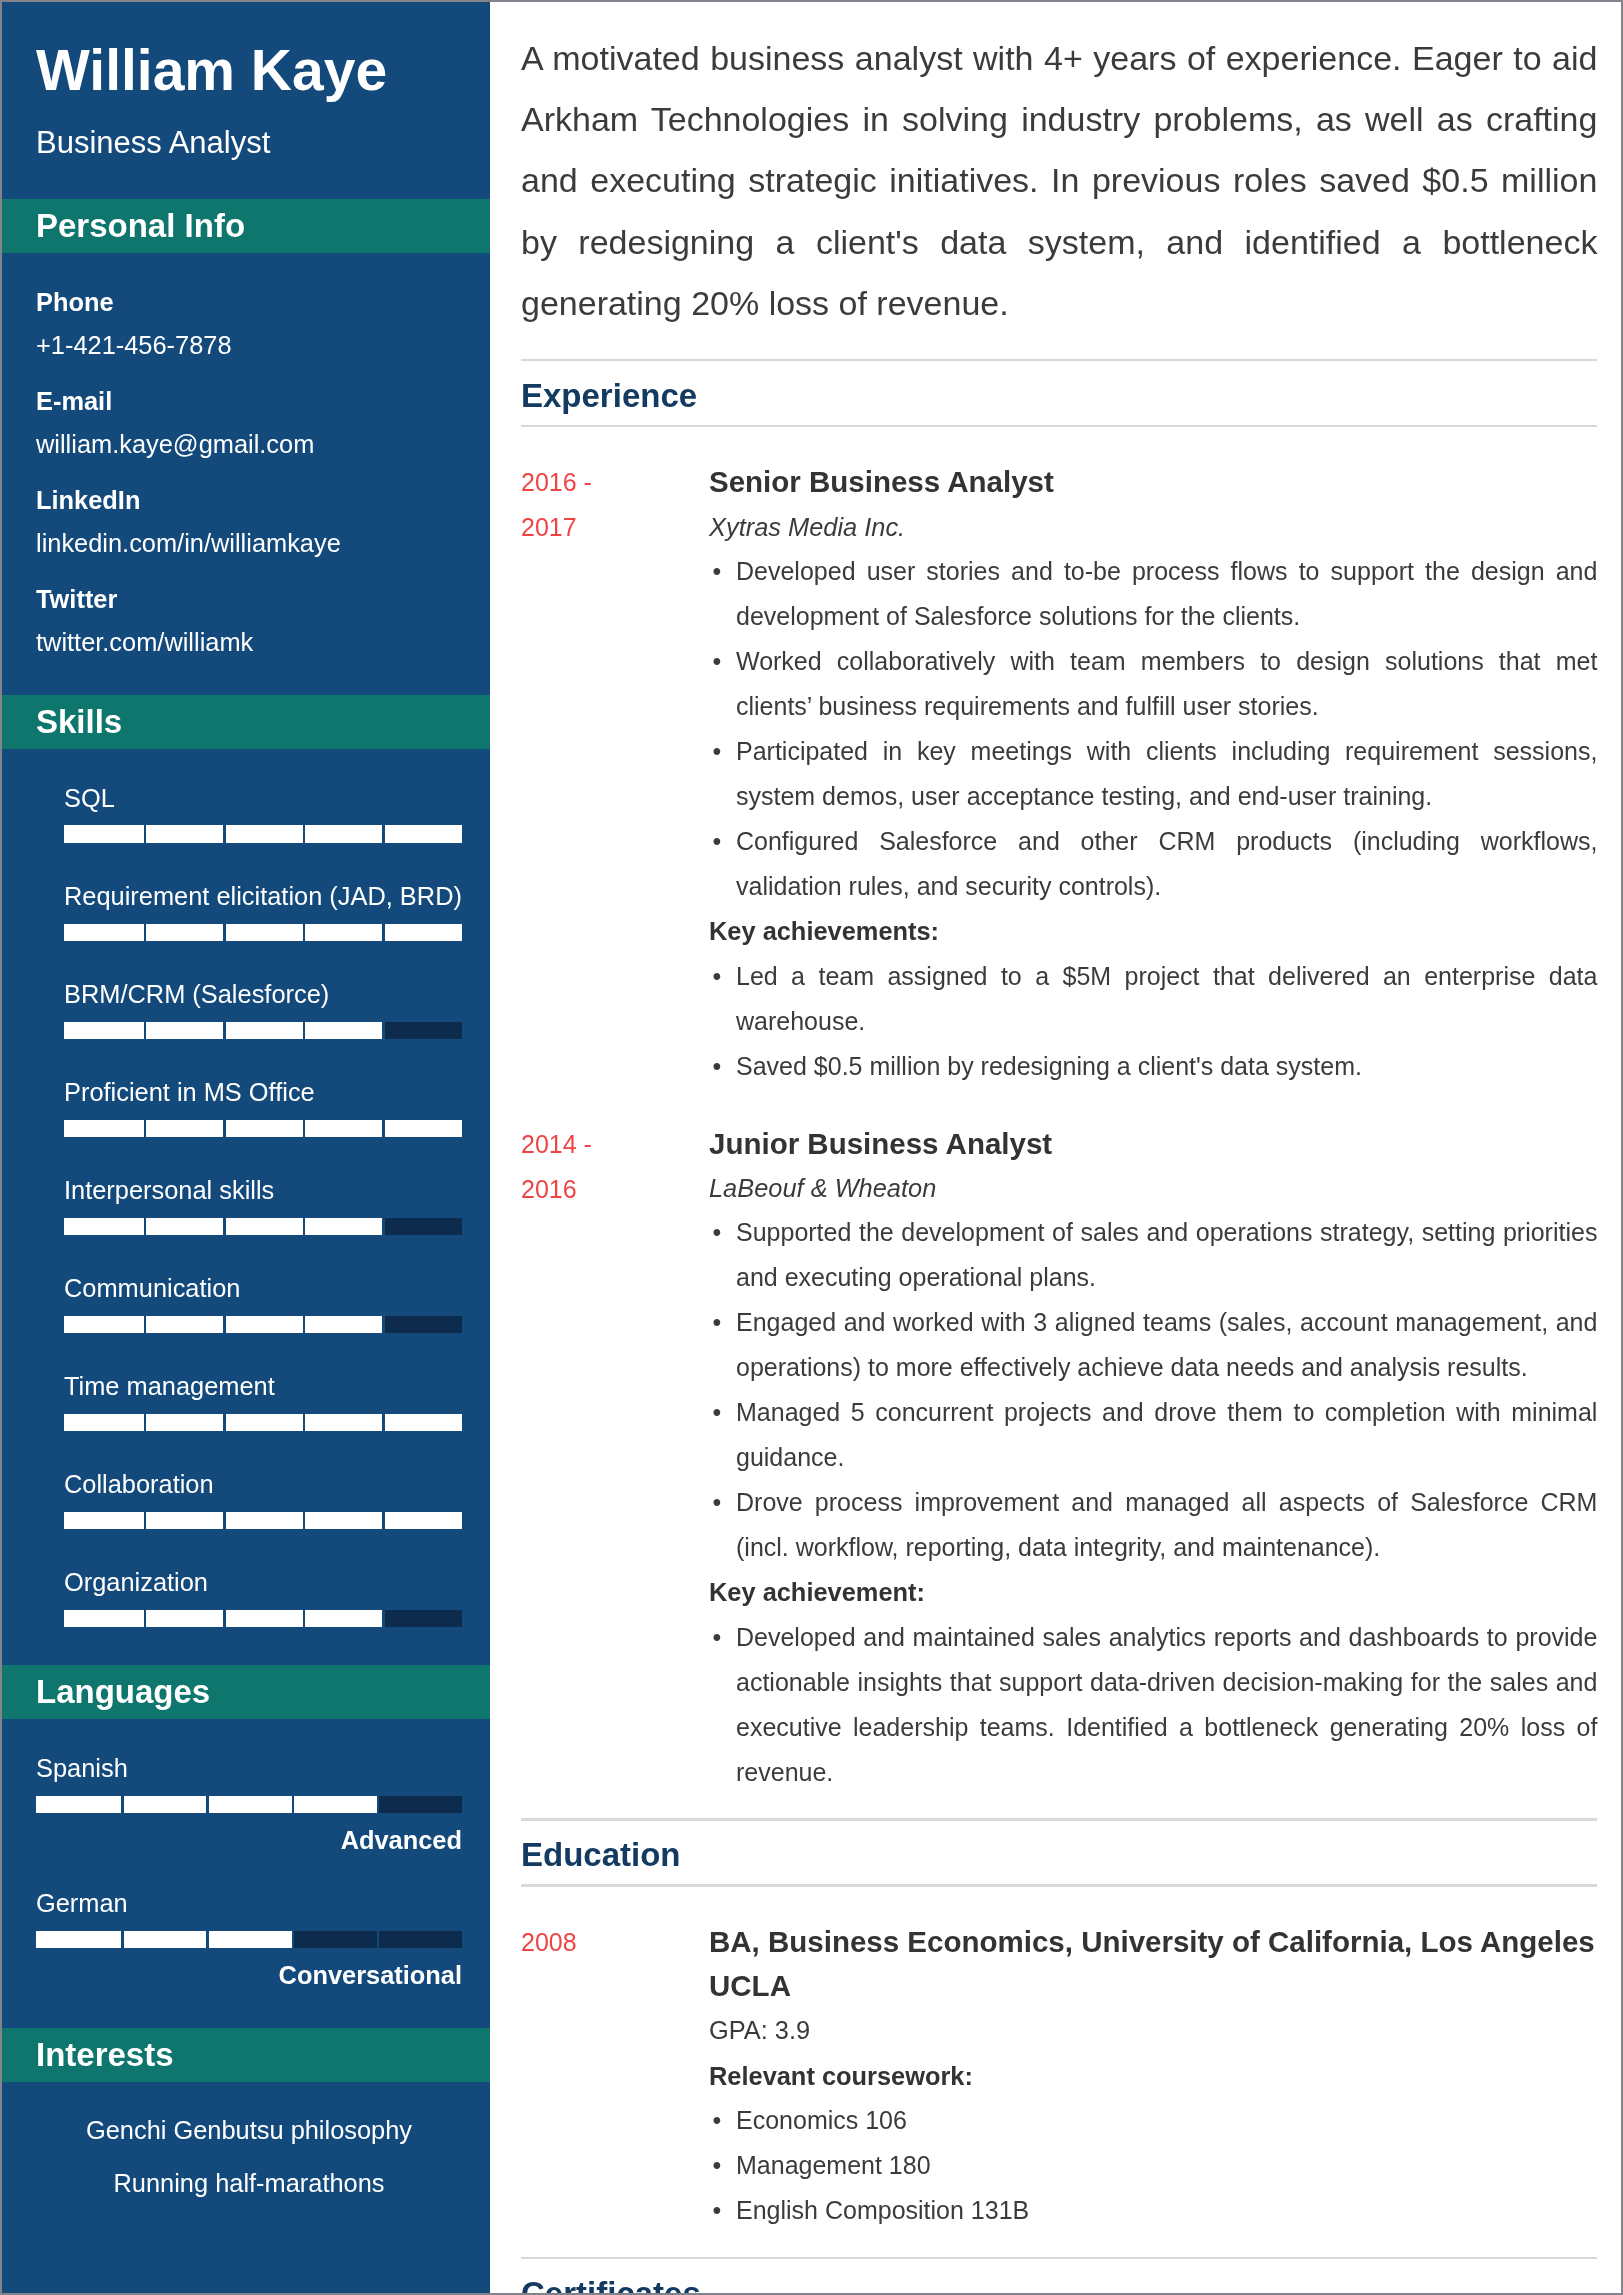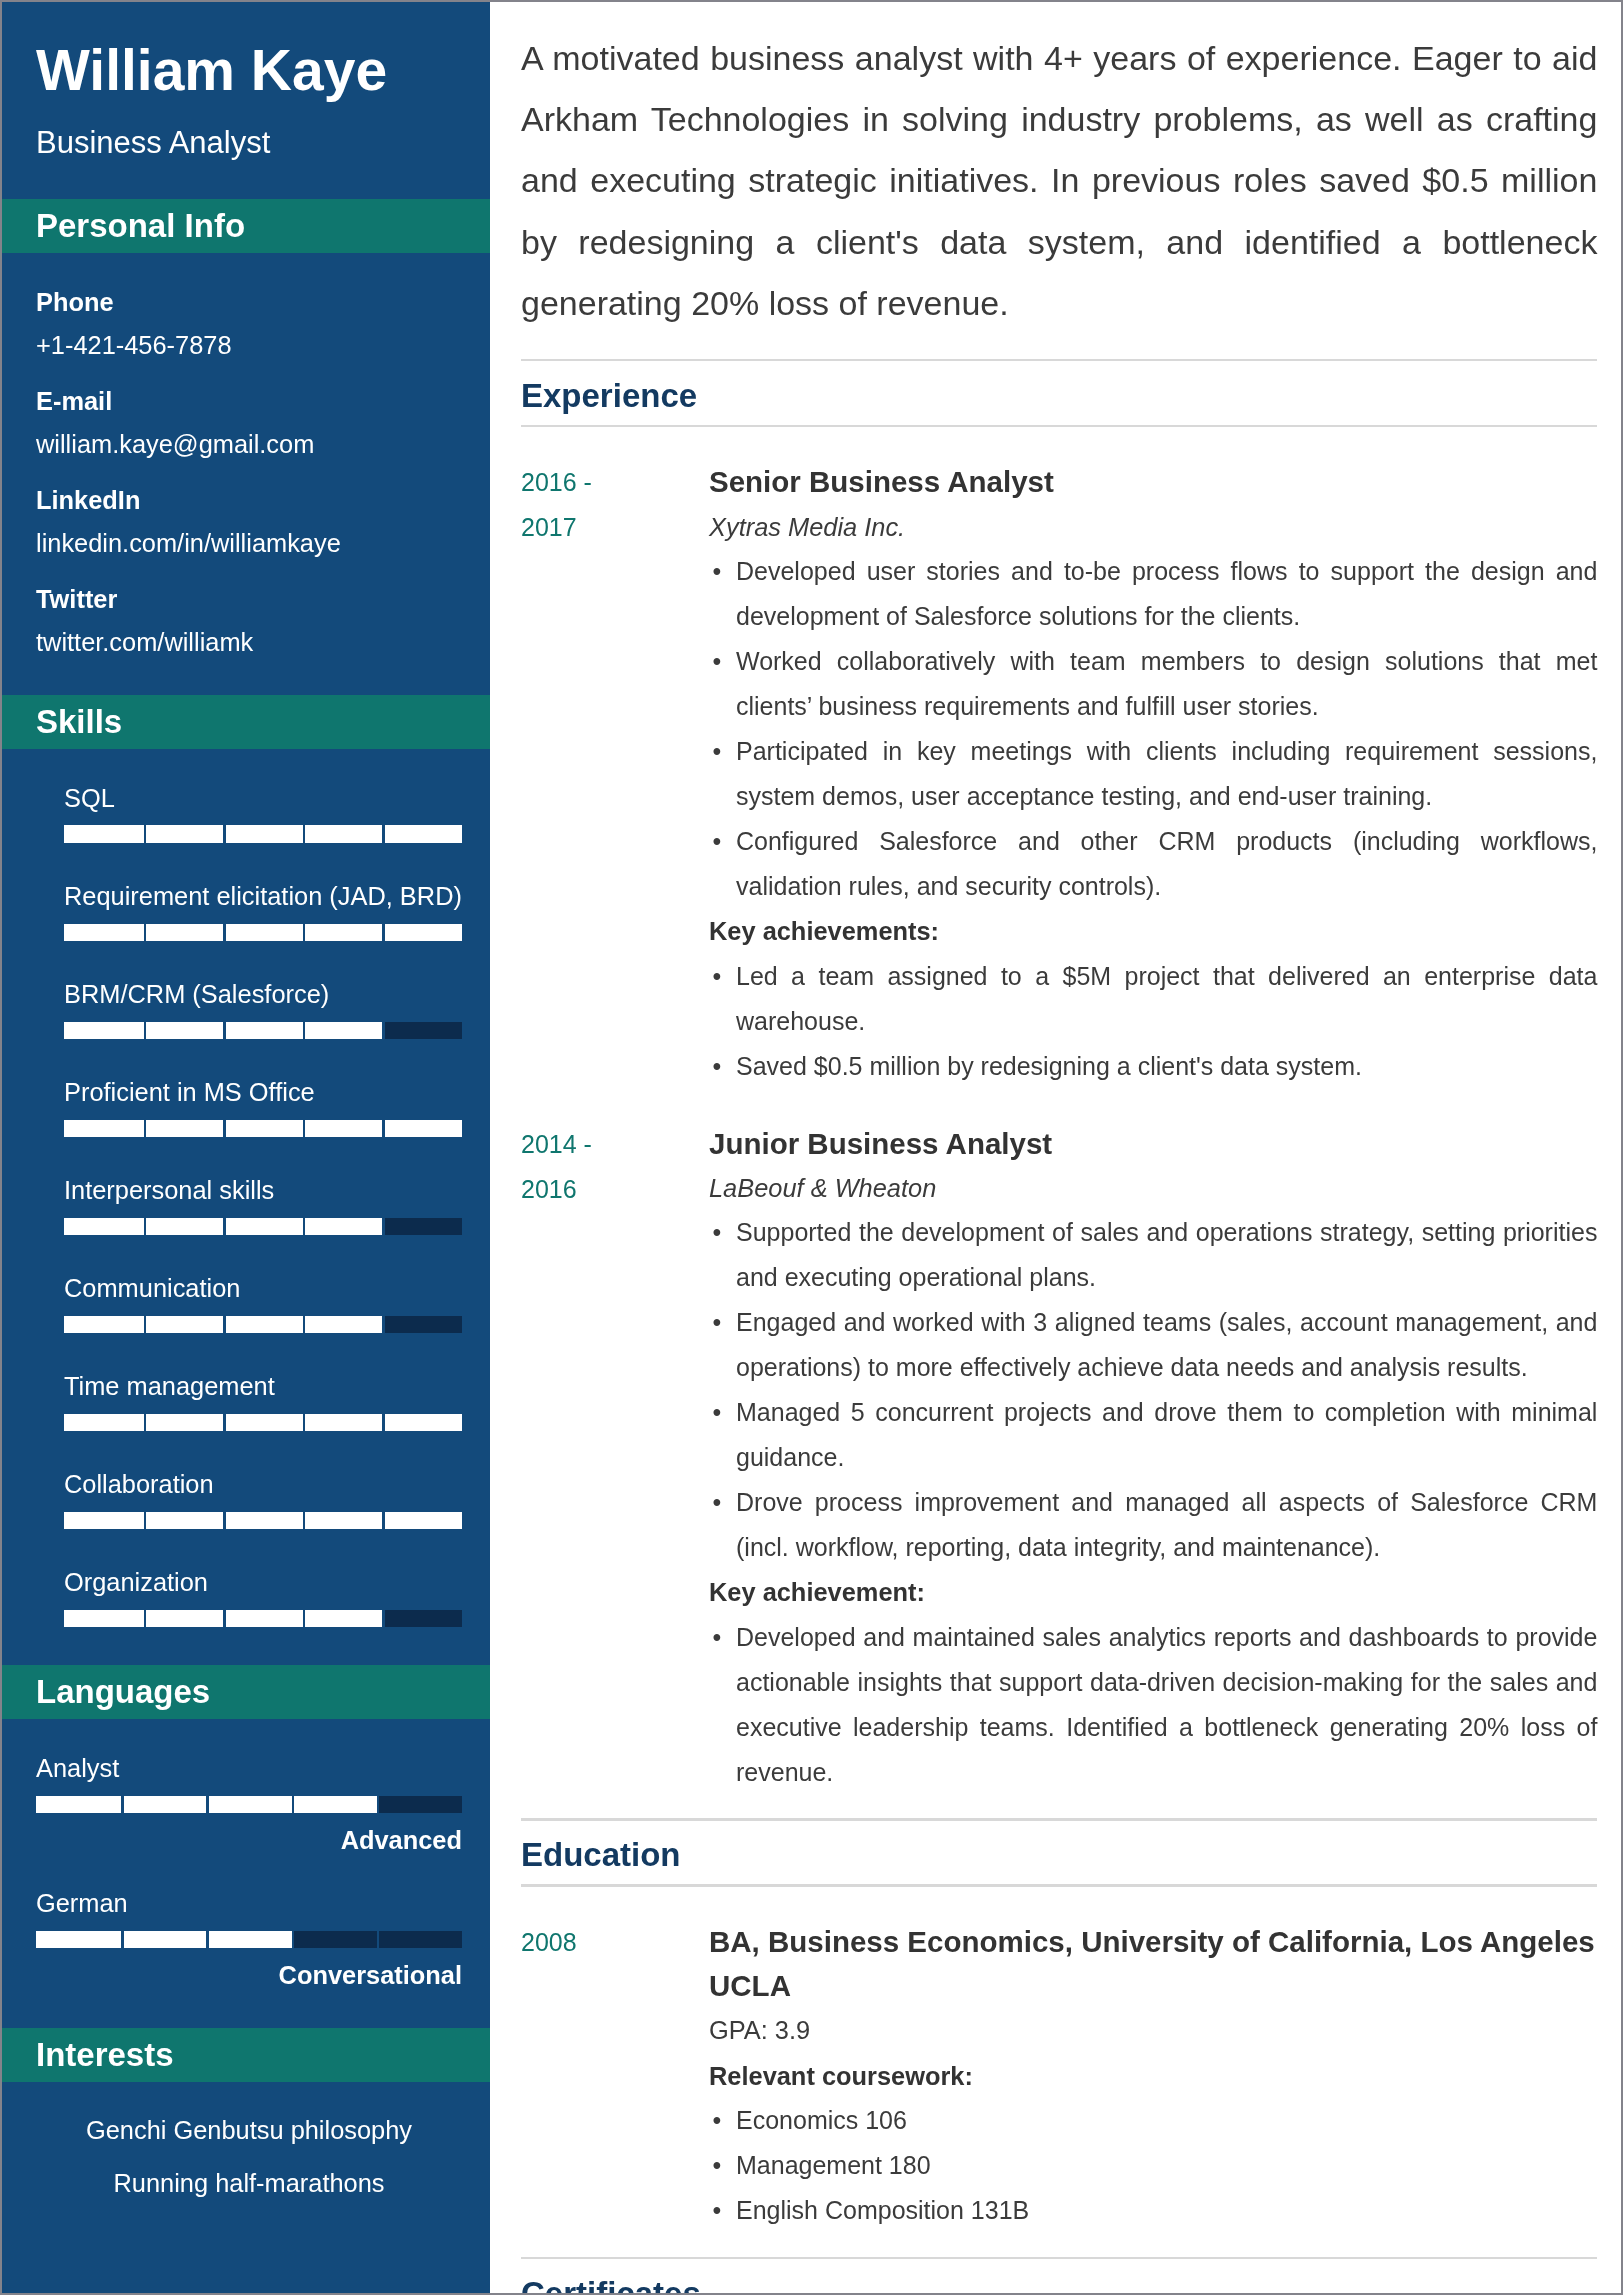--- a/index.html
+++ b/index.html
@@ -37,21 +37,21 @@
   .interest{font-size:25.4px;font-weight:400;margin-bottom:23.6px;text-align:center;}
   
   .main{flex:1;padding:26px 23.6px 0 31px;box-sizing:border-box;color:#3b3b3b;}
   .summary{font-size:34px;line-height:1.8;text-align:justify;margin:0;}
   .rule{height:2.4px;background:#d8d8d8;border:0;margin:0;}
   .rule.after-summary{margin-top:25px;}
   .rule.before-section{margin-top:23.6px;}
   .sec-heading{font-size:33px;font-weight:700;color:#133a61;margin:17.7px 0 0;line-height:1.0;}
   .sec-rule{height:2.4px;background:#d8d8d8;border:0;margin-top:13px;}
   .entry{display:flex;margin-top:33px;}
-  .dates{width:188px;flex-shrink:0;font-size:25px;color:#0f766e;line-height:1.8;}
+  .dates{width:188px;flex-shrink:0;font-size:25px;color:#ef4444;line-height:1.8;}
   .entry-body{flex:1;min-width:0;}
   .jtitle{font-size:29.5px;font-weight:700;color:#333333;margin:0;line-height:1.5;}
   .company{font-size:25.4px;font-style:italic;line-height:1.75;}
   ul.blt{margin:0;padding:0;list-style:none;}
   ul.blt li{
     position:relative;padding-left:27px;font-size:25px;line-height:1.8;
     text-align:justify;color:#3b3b3b;
   }
   ul.blt li::before{content:"\2022";position:absolute;left:3.5px;}
   .key-label{font-size:25.4px;font-weight:700;color:#333333;line-height:1.75;}
@@ -177,21 +177,21 @@
           <i class="seg s2"></i>
           <i class="seg s3"></i>
           <i class="seg s4"></i>
         </div>
     </div>
   </div>
 
   <div class="band">Languages</div>
   <div class="side-pad skills-block">
     <div class="lang">
-      <div class="skill-label">Analyst</div>
+      <div class="skill-label">Spanish</div>
       <div class="bar">
           <div class="fill" style="width: 80%;"></div>
           <i class="seg s1"></i>
           <i class="seg s2"></i>
           <i class="seg s3"></i>
           <i class="seg s4"></i>
         </div>
       <div class="lang-level">Advanced</div>
     </div>
     <div class="lang">

